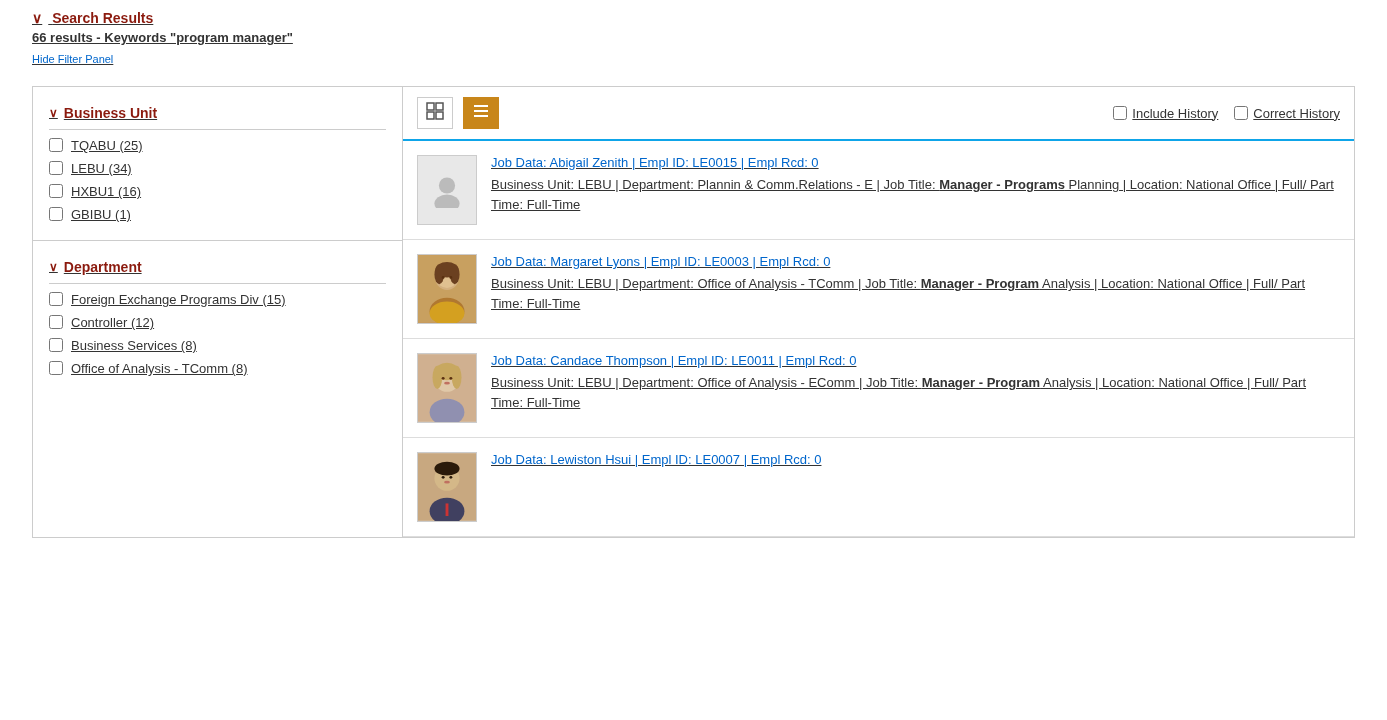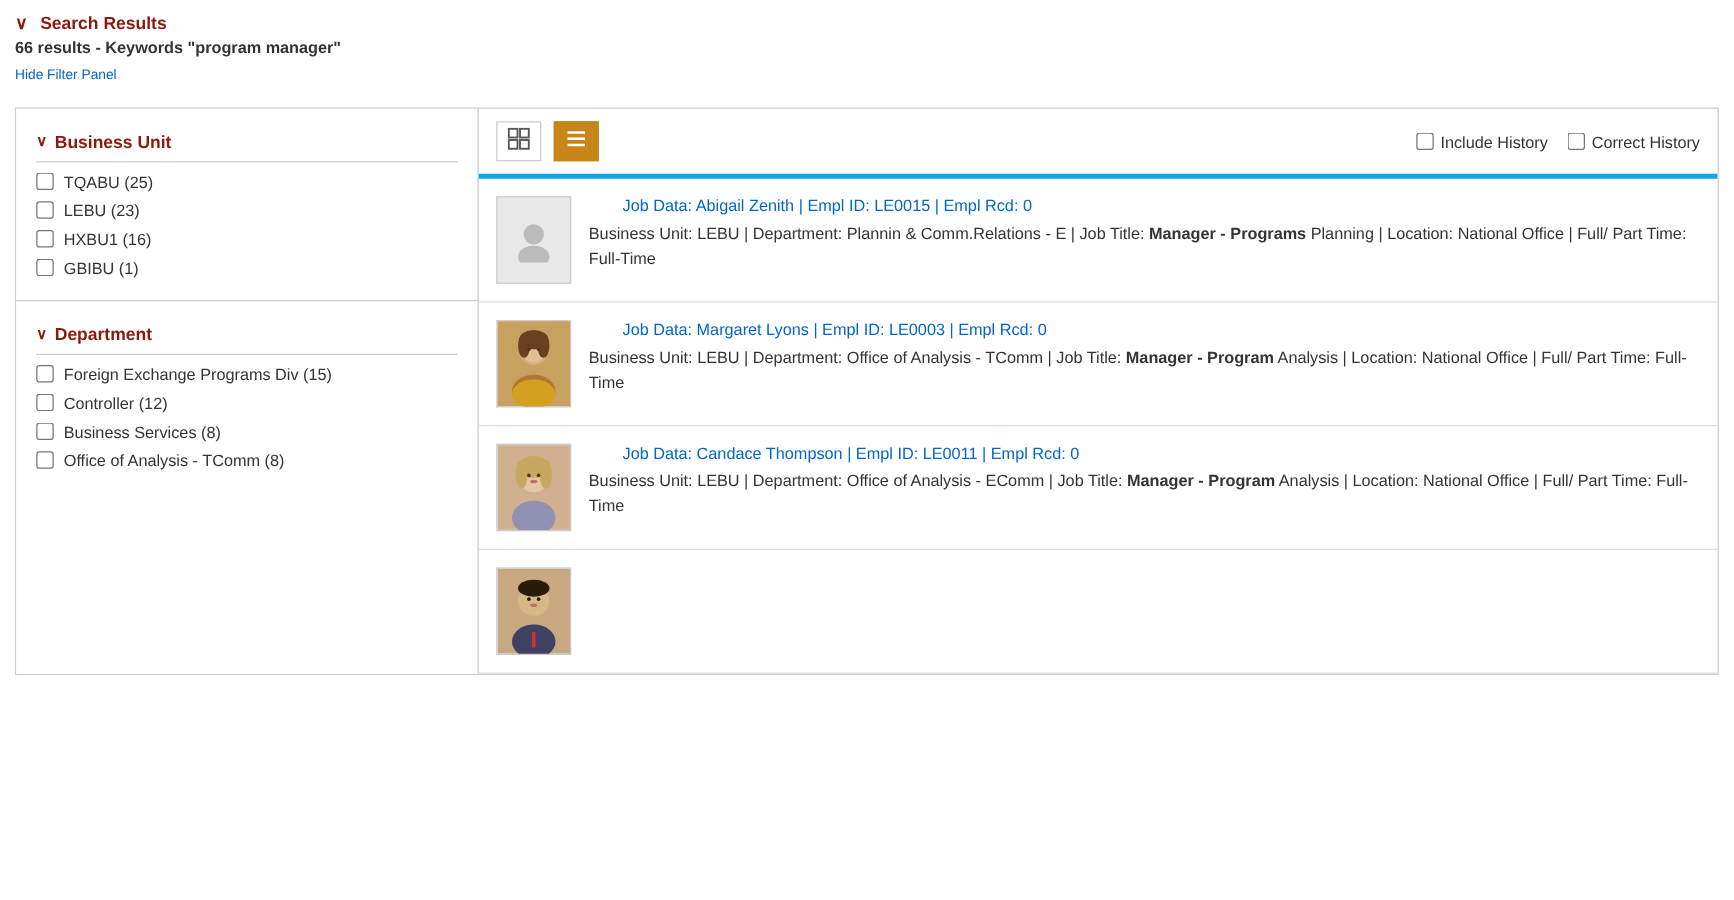--- a/index.html
+++ b/index.html
@@ -1,18 +1,18 @@
 <!DOCTYPE html>
 <html><head>
   <meta charset="utf-8">
   <style>
     * { box-sizing: border-box; margin: 0; padding: 0; }
     body { font-family: Arial, sans-serif; font-size: 13px; background: #fff; color: #333; }
 
-    .page-wrapper { padding: 10px 12px; }
+    .page-wrapper { padding: 10px 32px; text-decoration: underline; }
 
     .search-results-header { color: #8b1a0e; font-weight: bold; font-size: 14px; margin-bottom: 4px; cursor: pointer; }
     .search-results-header span { margin-right: 6px; }
     .results-count { font-size: 13px; font-weight: bold; color: #333; margin-bottom: 6px; }
     .hide-filter-link { color: #0066cc; text-decoration: none; font-size: 11px; cursor: pointer; }
 
     .main-content { display: flex; margin-top: 20px; border: 1px solid #ccc; }
 
     
     .filter-panel { width: 370px; min-width: 370px; border-right: 1px solid #ccc; padding: 0; background: #fff; }
@@ -22,38 +22,38 @@
     .filter-section-header .chevron { margin-right: 6px; font-size: 12px; }
 
     .filter-item { display: flex; align-items: flex-start; margin: 8px 0; gap: 8px; font-size: 13px; color: #333; }
     .filter-item input[type="checkbox"] { width: 14px; height: 14px; cursor: pointer; }
 
     .filter-divider { border: none; border-top: 1px solid #ccc; margin: 0; }
 
     
     .results-panel { flex: 1; padding: 0; }
 
-    .results-toolbar { display: flex; padding: 10px 14px; border-bottom: 4px solid #0ea5e9; gap: 10px; }
+    .results-toolbar { display: flex; padding: 10px 14px; border-bottom: 2px solid #0ea5e9; gap: 10px; }
 
     .view-btn { width: 36px; height: 32px; border: 1px solid #ccc; background: #fff; cursor: pointer; display: flex; align-items: center; justify-content: center; font-size: 16px; color: #555; }
     .view-btn.active { background: #c8861a; border-color: #c8861a; color: #fff; }
 
     .history-options { display: flex; align-items: center; gap: 16px; margin-left: auto; }
     .history-option { display: flex; align-items: center; gap: 5px; font-size: 13px; color: #333; cursor: pointer; }
     .history-option input[type="checkbox"] { width: 14px; height: 14px; cursor: pointer; }
 
     .result-list { }
     .result-item { display: flex; align-items: flex-start; padding: 14px 14px; border-bottom: 1px solid #ddd; gap: 14px; }
 
     .avatar-box { width: 60px; min-width: 60px; height: 70px; border: 1px solid #ccc; background: #e8e8e8; display: flex; align-items: center; justify-content: center; overflow: hidden; }
     .avatar-placeholder { width: 100%; height: 100%; display: flex; align-items: center; justify-content: center; }
     .avatar-placeholder svg { width: 36px; height: 36px; fill: #aaa; }
 
     .result-info { flex: 1; }
-    .result-link { color: #0066cc; text-decoration: none; font-size: 13px; margin-left: 27px; }
+    .result-link { color: #0066cc; text-decoration: none; font-size: 13px; }
     .result-details { font-size: 13px; color: #333; margin-top: 5px; line-height: 1.5; }
     .result-details strong { font-weight: bold; text-align: right; }
 
     
     .avatar-margaret { background: linear-gradient(135deg, #d4a055 0%, #c8885a 50%, #b07040 100%); }
   </style>
 </head>
 <body>
 
 <div class="page-wrapper">
@@ -76,21 +76,21 @@
           <span class="chevron">∨</span>
           <span>Business Unit</span>
         </div>
         <div>
           <div class="filter-item">
             <input type="checkbox" style="">
             <label>TQABU (25)</label>
           </div>
           <div class="filter-item">
             <input type="checkbox" style="">
-            <label>LEBU (23)</label>
+            <label>LEBU (34)</label>
           </div>
           <div class="filter-item">
             <input type="checkbox" style="">
             <label>HXBU1 (16)</label>
           </div>
           <div class="filter-item">
             <input type="checkbox" style="">
             <label>GBIBU (1)</label>
           </div>
         </div>
@@ -239,20 +239,21 @@
               <ellipse cx="30" cy="16" rx="13" ry="7" fill="#2a1a0a"></ellipse>
 
               <circle cx="26" cy="25" r="1.5" fill="#2a1a0a"></circle>
               <circle cx="34" cy="25" r="1.5" fill="#2a1a0a"></circle>
               <ellipse cx="30" cy="30" rx="3" ry="1.5" fill="#c07060"></ellipse>
 
               <line x1="30" y1="52" x2="30" y2="65" stroke="#cc3333" stroke-width="3"></line>
             </svg>
           </div>
           <div class="result-info">
+            <a href="#" class="result-link">Job Data: Lewiston Hsui | Empl ID: LE0007 | Empl Rcd: 0</a>
           </div>
         </div>
 
       </div>
     </div>
 
   </div>
 </div>
 
 </body></html>

